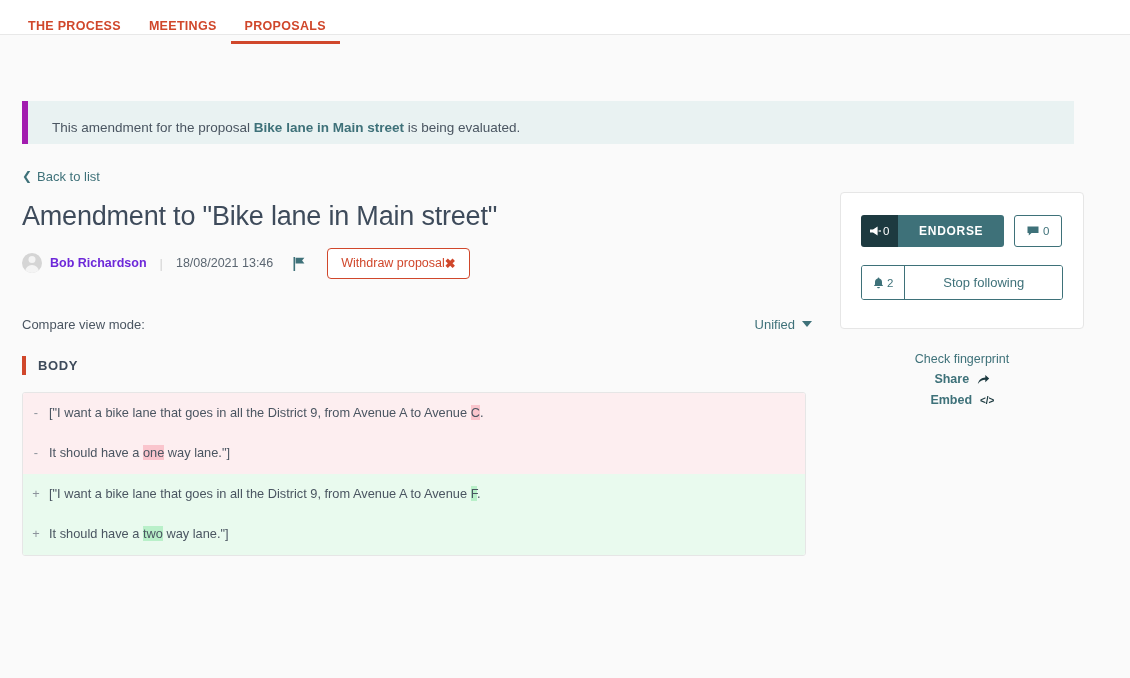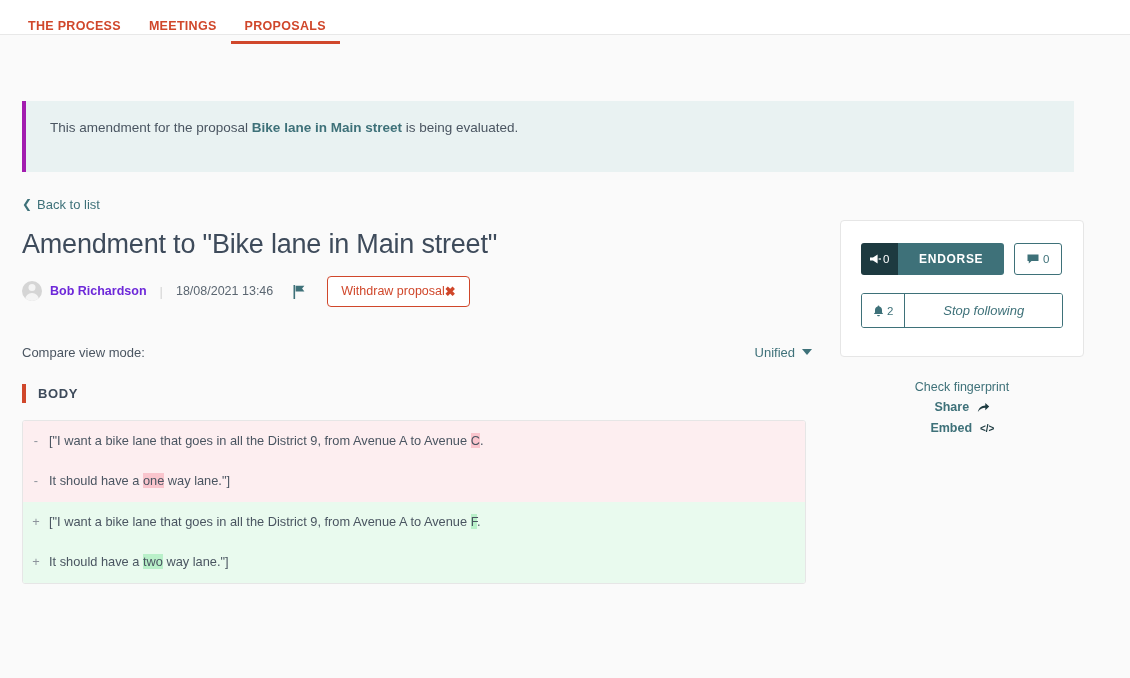--- a/index.html
+++ b/index.html
@@ -43,22 +43,22 @@
     width: 1130px;
     padding: 0;
     position: relative;
   }
 
   
   .callout-wrap { padding: 66px 0 0 22px; }
   .callout {
     width: 1052px;
     background: #e9f2f2;
-    border-left: 4px solid #a21caf;
-    padding: 19px 0 37px 24px;
+    border-left: 6px solid #a21caf;
+    padding: 19px 0 9px 24px;
     font-size: 13.5px;
     color: #4a5561;
   }
   .callout a {
     color: #3e7179;
     font-weight: bold;
     text-decoration: none;
   }
 
   
@@ -281,21 +281,20 @@
     background: #fff;
   }
   .follow-label {
     flex: 1;
     color: #3e7179;
     font-size: 13px;
     display: flex; align-items: center;
     justify-content: center;
     padding: 9px 0;
     background: #fff;
-    font-style: italic;
   }
 
   .side-meta {
     margin-top: 20px;
     text-align: center;
     line-height: 1.62;
   }
   .ref-line { font-size: 11.8px; color: #7a828b; }
   .meta-link {
     font-size: 12.5px;

